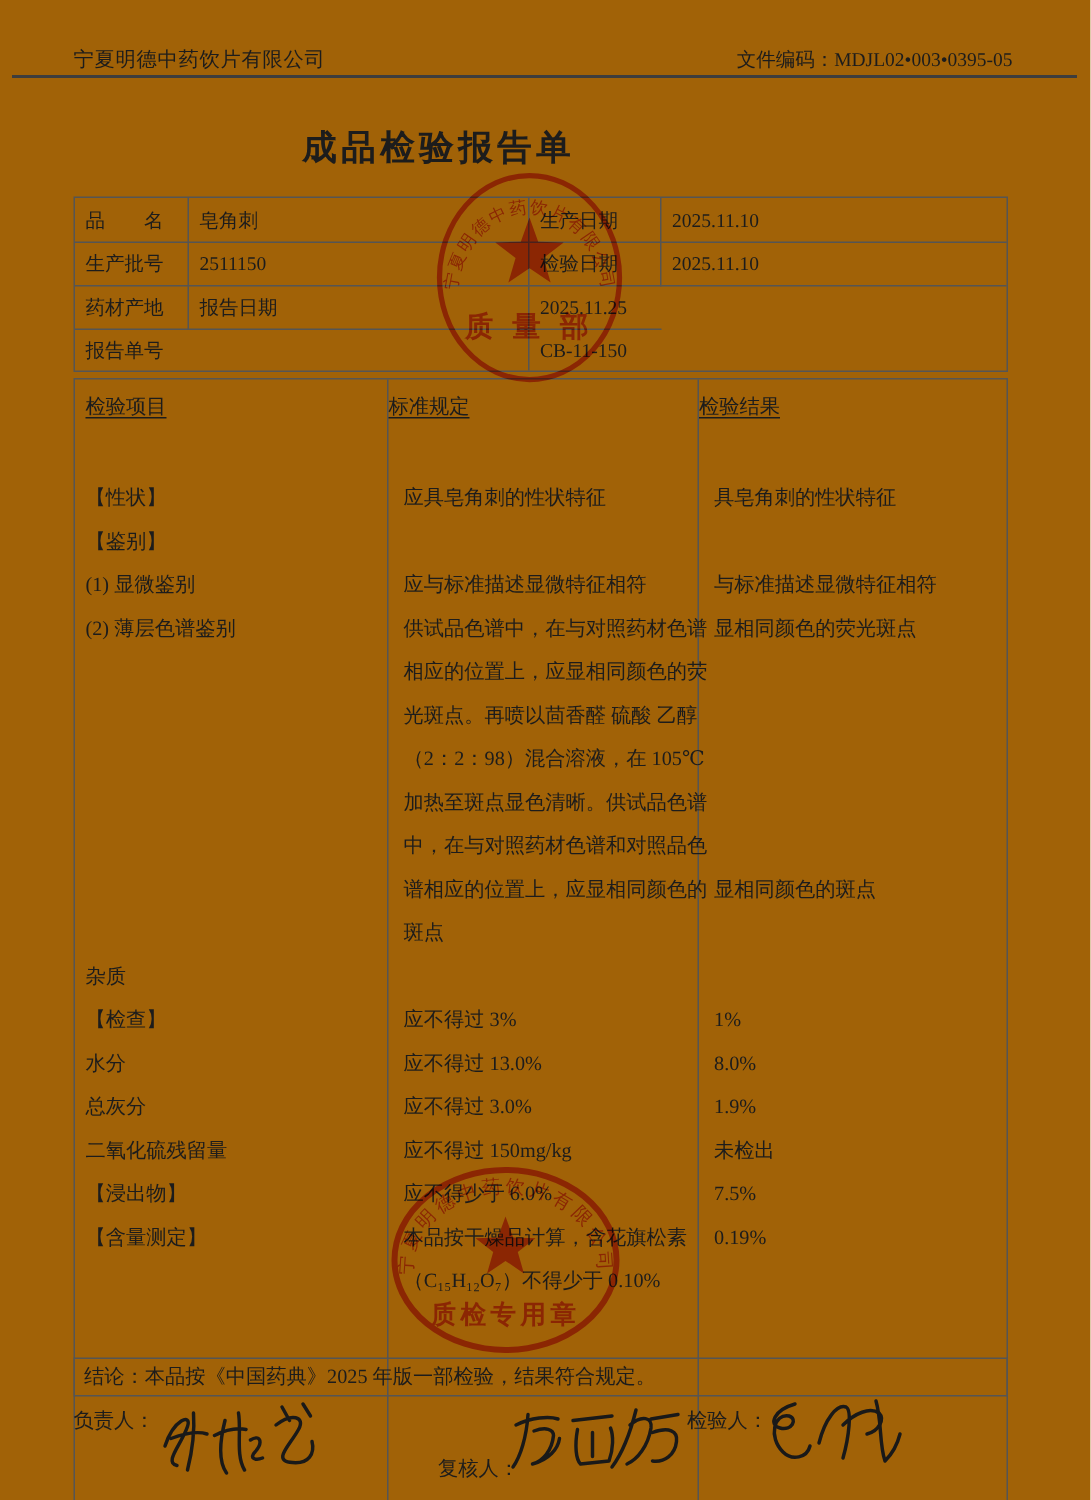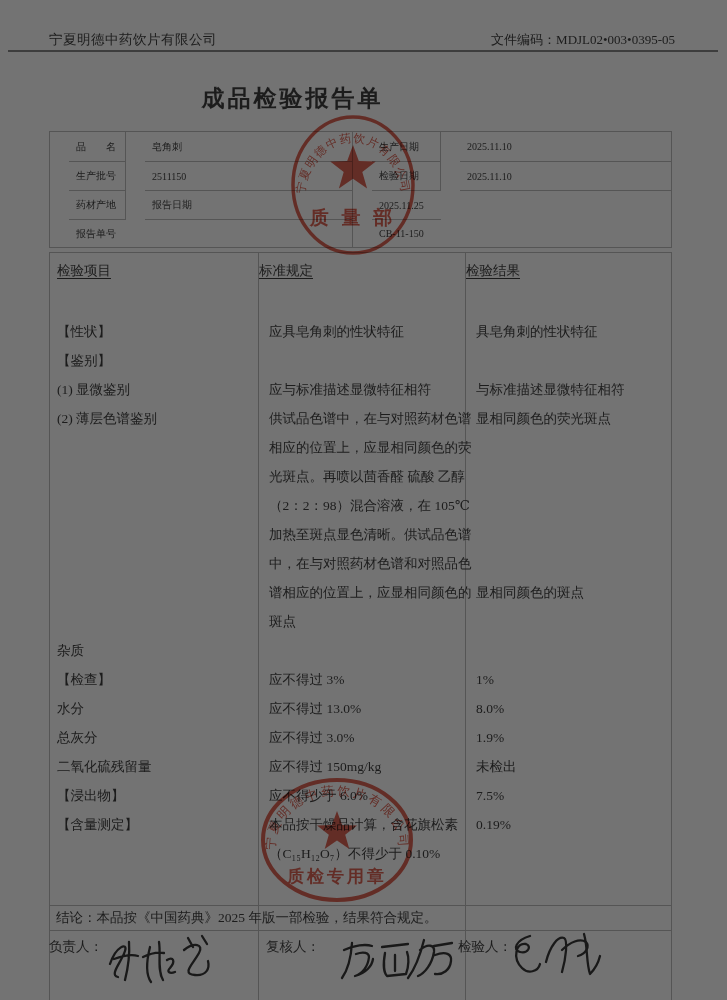--- a/index.html
+++ b/index.html
@@ -1,31 +1,31 @@
 <!DOCTYPE html>
 <html><head>
 <meta charset="utf-8">
 <style>
   html,body{margin:0;padding:0;background:#ffffff;}
   #page{
-    position:relative;width:727px;height:1000px;background:#737373;overflow:hidden;
+    position:relative;width:727px;height:1000px;background:#a16207;overflow:hidden;
     font-family:"Liberation Serif","DejaVu Serif",serif;color:#1c1c1c;
   }
   .abs{position:absolute;}
   
   .company{left:49px;top:31px;font-size:13.5px;letter-spacing:.5px;}
   .doccode{right:52px;top:31px;font-size:13px;}
   .hr{left:8px;top:50px;width:710px;height:2px;background:#3d3d3d;}
   .title{left:0;top:83px;width:585px;text-align:center;font-size:23px;font-weight:bold;letter-spacing:3px;}
   
   .info-table{left:49px;top:131px;width:623px;display:grid;
     grid-template-columns:76px 227px 88px 1fr;grid-template-rows:30px 29px 29px 27px;
     border:1px solid #555;box-sizing:border-box;}
   .icell{border-right:1px solid #555;border-bottom:1px solid #555;display:flex;align-items:center;
-    padding-left:7px;font-size:10px;box-sizing:border-box;white-space:nowrap;margin-left:19px;}
+    padding-left:7px;font-size:13px;box-sizing:border-box;white-space:nowrap;}
   .icell.lastcol{border-right:none;}
   .icell.lastrow{border-bottom:none;}
   .span2a{grid-column:1/3;}
   .span2b{grid-column:3/5;}
   
   .main-table{left:49px;top:252px;width:623px;height:818px;border:1px solid #555;
     box-sizing:border-box;display:flex;}
   .mcol{height:100%;box-sizing:border-box;padding-top:5px;}
   .mcol1{width:209px;border-right:1px solid #555;}
   .mcol2{width:207px;border-right:1px solid #555;}
@@ -156,21 +156,21 @@
         </div>
     </div>
   </div>
 
   <div class="abs conclusion">
     <b>结论：</b>
     <span>本品按《中国药典》2025 年版一部检验，结果符合规定。</span>
   </div>
 
   <div class="abs sig-label" style="left:49px;">负责人：</div>
-  <div class="abs sig-label" style="left:266px;">复核人：</div>
+  <div class="abs sig-label" style="left:292px;margin-top:32px;">复核人：</div>
   <div class="abs sig-label" style="left:458px;">检验人：</div>
 
   <svg class="abs" style="left:100px;top:930px;" width="118" height="62" viewBox="0 0 118 62">
     <path class="sig" d="M10,34 C16,16 28,12 25,21 C21,33 9,45 18,47 M29,12 C30,26 27,42 25,50 M14,29 C22,26 32,24 38,26"></path>
     <path class="sig" d="M50,17 C46,33 46,45 51,52 M43,27 C51,23 59,22 64,23 M59,12 C61,24 57,40 63,50 M67,30 C73,26 76,31 70,38 C66,42 70,44 75,42"></path>
     <path class="sig" d="M84,20 C94,12 104,14 99,23 C93,34 81,44 95,45 C106,46 110,39 108,31 M88,8 L93,17 M102,6 L107,14"></path>
   </svg>
   <svg class="abs" style="left:338px;top:928px;" width="122" height="58" viewBox="0 0 122 58">
     <path class="sig" d="M6,22 C16,17 28,16 34,18 M14,15 C13,30 9,43 4,50 M18,26 C26,23 31,25 31,29 C30,39 24,46 17,48 C28,45 34,38 35,31"></path>
     <path class="sig" d="M44,19 L70,16 M47,25 C45,36 46,45 49,48 L68,46 C71,38 71,29 69,24 M57,27 L57,43"></path>

